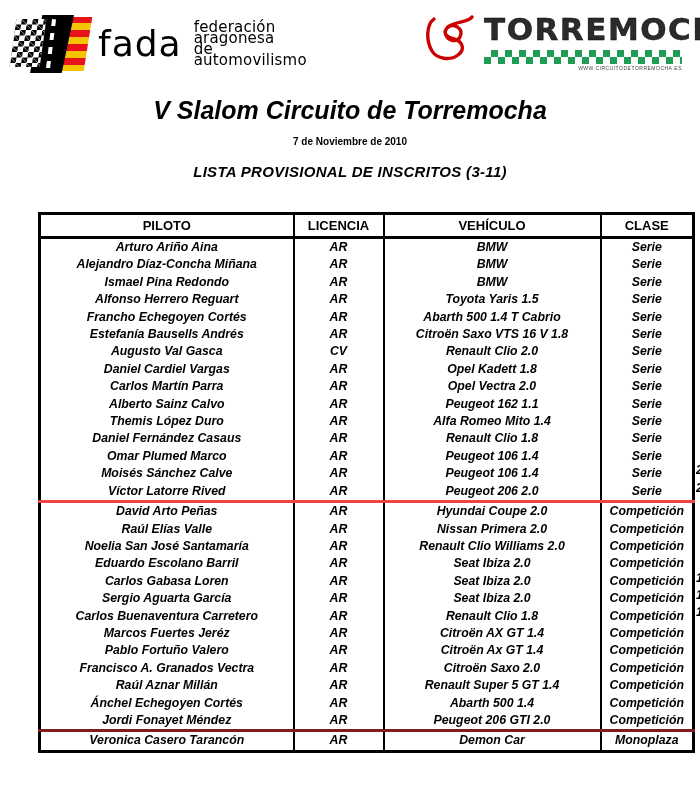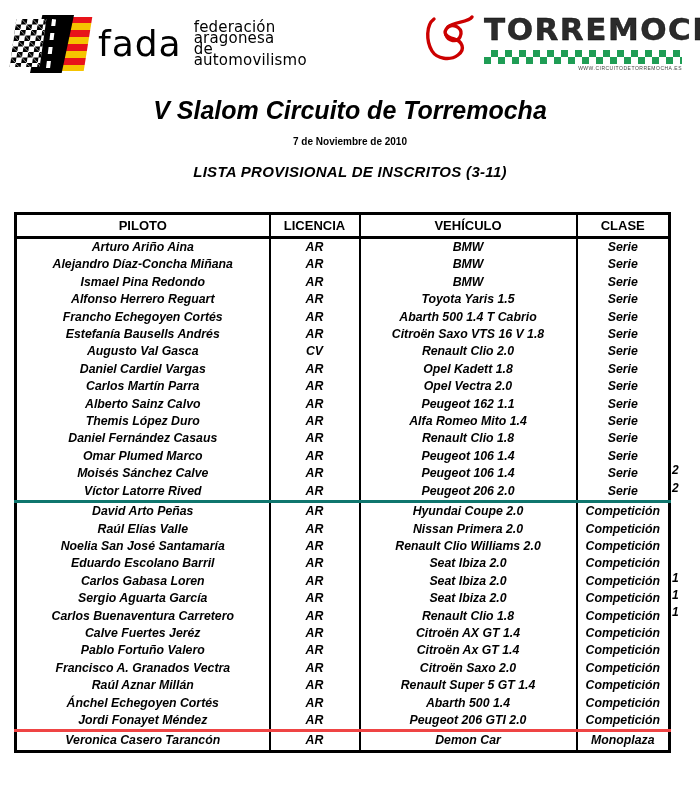--- a/index.html
+++ b/index.html
@@ -99,21 +99,21 @@
   .title-date {
     font-size:10px; font-weight:bold;
     margin-top:11px;
   }
   .title-sub {
     font-size:15px; font-weight:bold; font-style:italic;
     margin-top:16px; letter-spacing:.3px;
   }
 
   
-  .table-wrap { position:relative; margin-top:32px; padding:0 29px 0 14px; }
+  .table-wrap { position:relative; margin-top:32px; padding:0 29px 0 14px;margin-left:24px; }
   table.entrants {
     width:654px; border-collapse:collapse;
     table-layout:fixed;
     border:3px solid #000;
   }
   table.entrants col.c-piloto  { width:254px; }
   table.entrants col.c-licen   { width:90px; }
   table.entrants col.c-vehic   { width:217px; }
   table.entrants col.c-clase   { width:93px; }
 
@@ -124,22 +124,22 @@
     white-space:nowrap;
   }
   table.entrants thead th {
     font-size:13px; font-weight:bold; font-style:normal;
     border-bottom:3px solid #000;
     height:21px; line-height:21px;
   }
   table.entrants tbody td {
     font-size:12.3px; font-style:italic; font-weight:bold;
   }
-  tr.sec-start td { border-top:3px solid #0f766e; }
-  tr.last-row td { border-top:3px solid #ef4444; }
+  tr.sec-start td { border-top:3px solid #ef4444; }
+  tr.last-row td { border-top:3px solid #7f1d1d; }
 
   
   .outside-mark {
     position:absolute; left:672px;
     font-size:12px; font-style:italic; font-weight:bold;
     line-height:17.4px;
   }
 </style>
 </head>
 <body>
@@ -321,21 +321,21 @@
           <td>Seat Ibiza 2.0</td>
           <td>Competición</td>
         </tr>
         <tr>
           <td>Carlos Buenaventura Carretero</td>
           <td>AR</td>
           <td>Renault Clio 1.8</td>
           <td>Competición</td>
         </tr>
         <tr>
-          <td>Calve Fuertes Jeréz</td>
+          <td>Marcos Fuertes Jeréz</td>
           <td>AR</td>
           <td>Citroën AX GT 1.4</td>
           <td>Competición</td>
         </tr>
         <tr>
           <td>Pablo Fortuño Valero</td>
           <td>AR</td>
           <td>Citroën Ax GT 1.4</td>
           <td>Competición</td>
         </tr>

